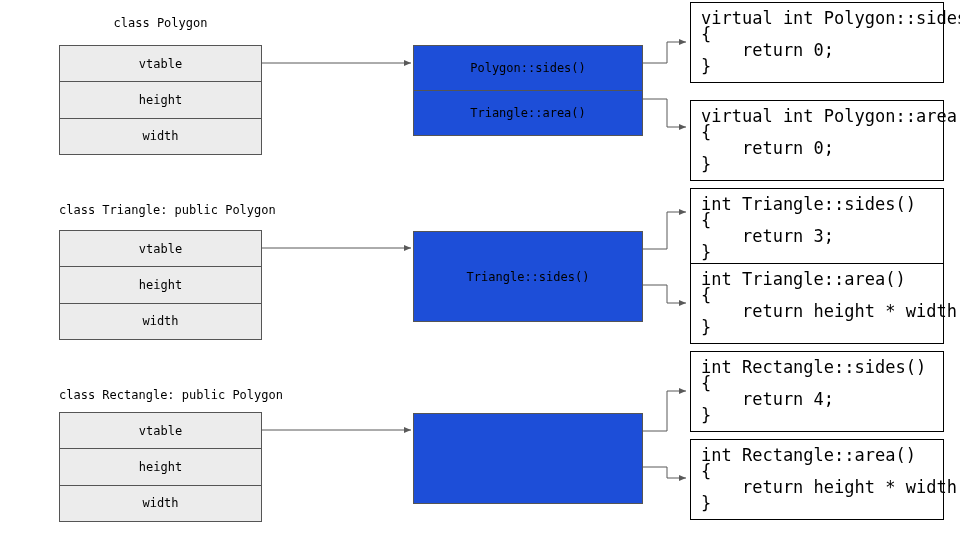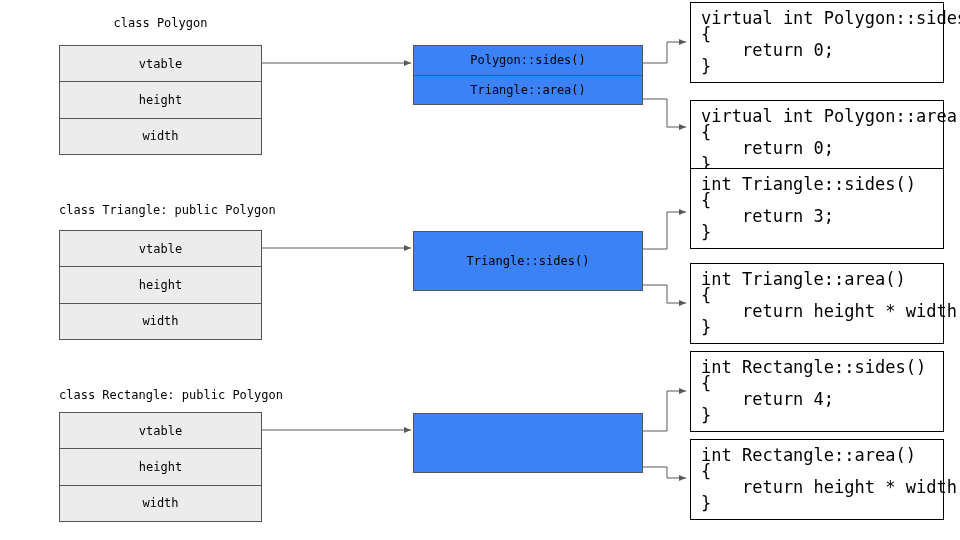--- a/index.html
+++ b/index.html
@@ -16,22 +16,22 @@
     position:absolute; left:59px; width:203px; height:110px;
     background:#ececec; border:1px solid #555555; box-sizing:border-box;
     display:flex; flex-direction:column;
   }
   .obj-row {
     flex:1; display:flex; align-items:center; justify-content:center;
     font-size:12px; border-top:1px solid #555555;
   }
   .obj-row:first-child { border-top:none; }
   .vt-box {
-    position:absolute; left:413px; width:230px; height:60px;
-    background:#3b82f6; border:1px solid #555555; box-sizing:border-box;
+    position:absolute; left:413px; width:230px; height:91px;
+    background:#1d4ed8; border:1px solid #555555; box-sizing:border-box;
     display:flex; flex-direction:column;
   }
   .code-box {
     position:absolute; left:690px; width:254px; height:81px;
     background:#ffffff; border:1px solid #000000; box-sizing:border-box;
   }
   .code-box pre {
     margin:0; padding:7px 0 0 10px; font-size:17px; line-height:16px;
     font-family:inherit; white-space:pre;
   }
@@ -74,21 +74,21 @@
   <div class="obj-box" style="top:230px">
     <div class="obj-row">vtable</div>
     <div class="obj-row">height</div>
     <div class="obj-row">width</div>
   </div>
 
   <div class="vt-box" style="top:231px">
     <div class="obj-row">Triangle::sides()</div>
   </div>
 
-  <div class="code-box" style="top:168px">
+  <div class="code-box" style="top:188px">
     <pre>int Triangle::sides()
 {
     return 3;
 }</pre>
   </div>
   <div class="code-box" style="top:263px">
     <pre>int Triangle::area()
 {
     return height * width / 2;
 }</pre>

